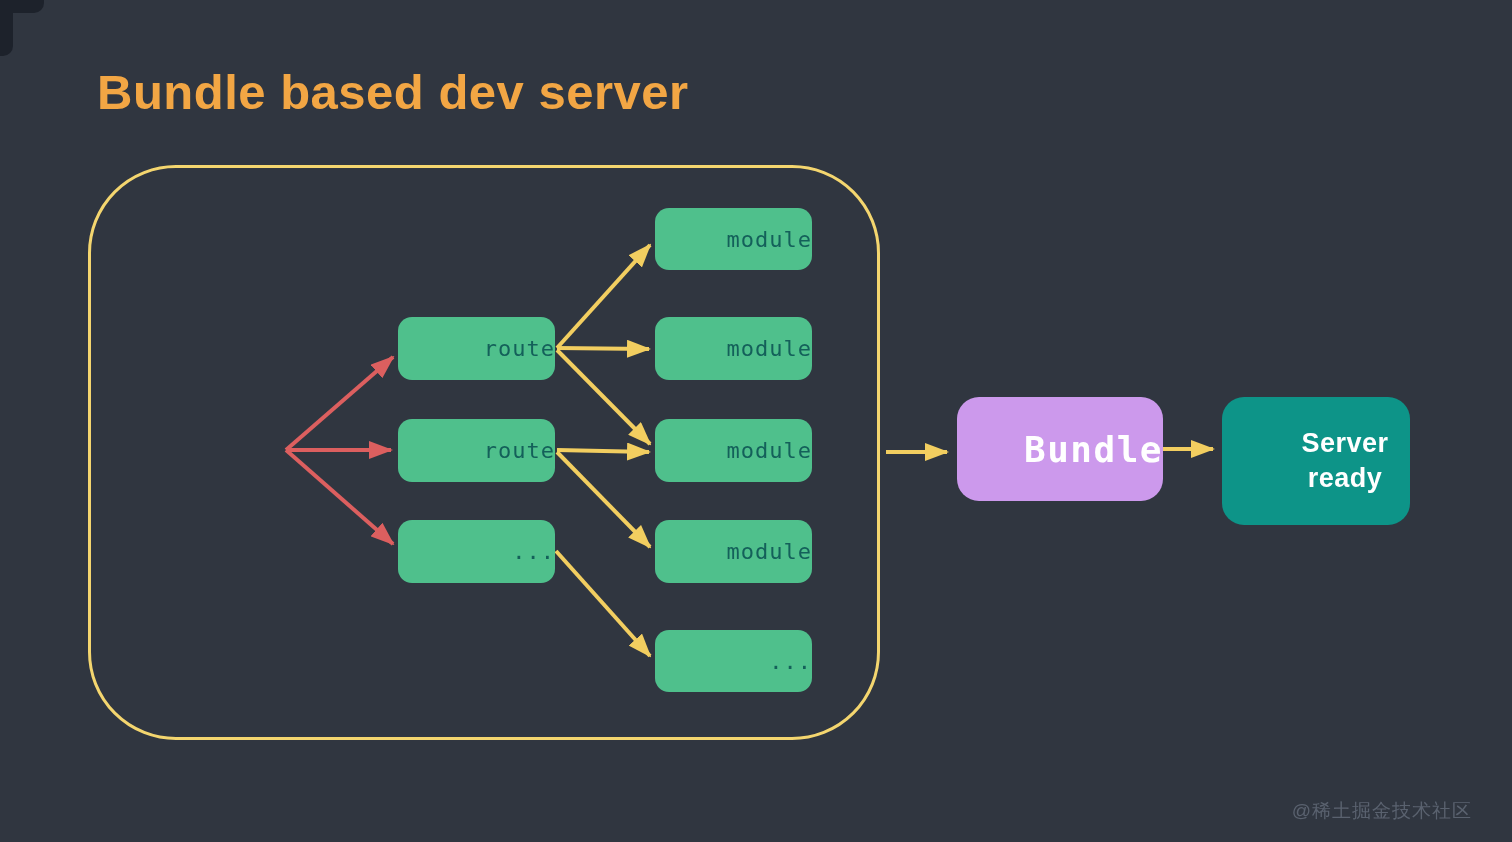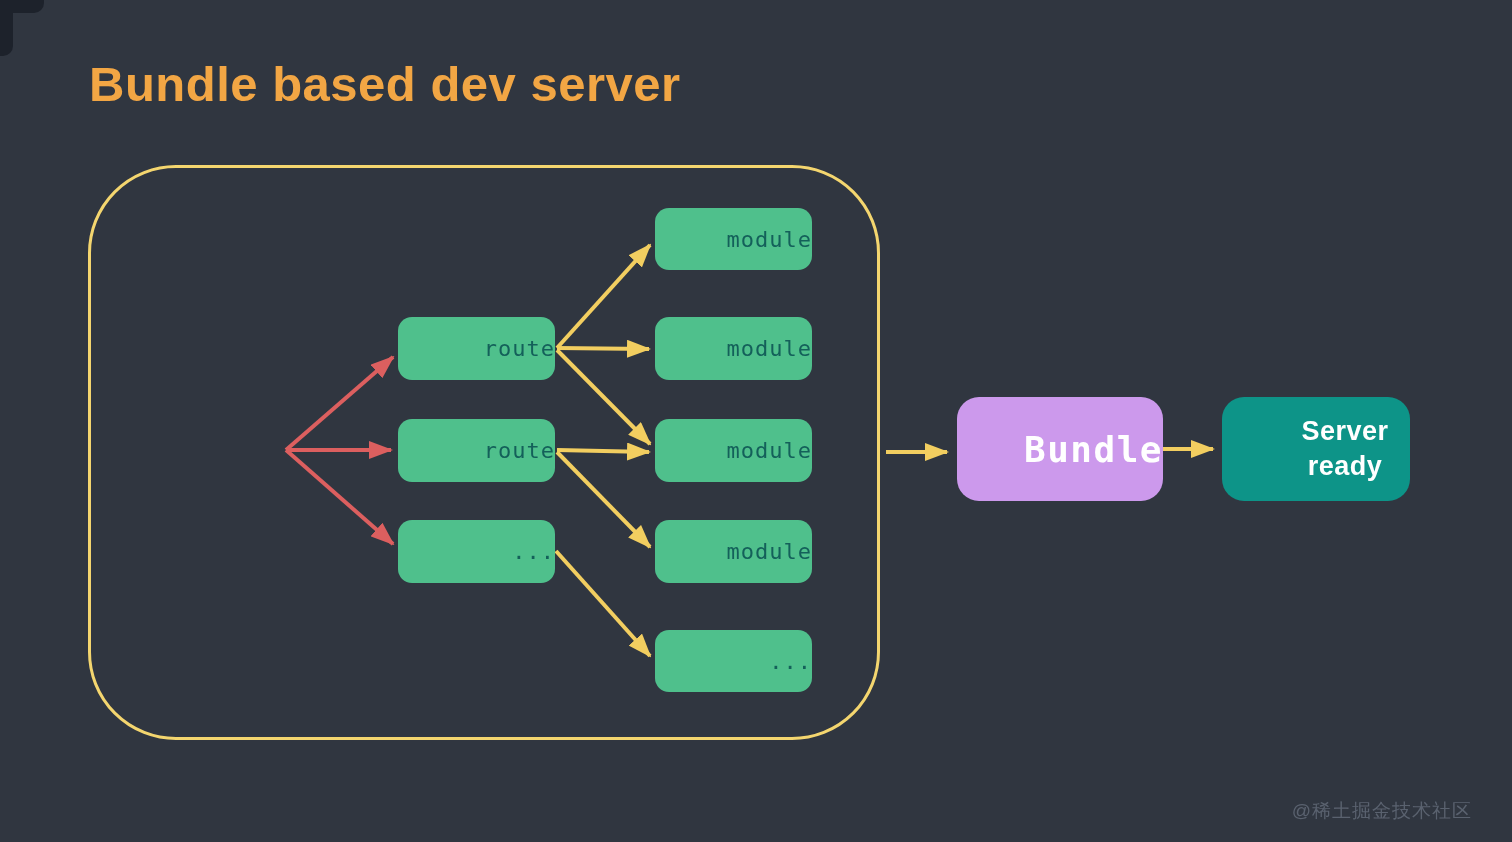--- a/index.html
+++ b/index.html
@@ -25,21 +25,21 @@
   }
   .corner-accent{
     position:absolute;left:0;top:0;width:13px;height:56px;
     background:#1d222b;border-bottom-right-radius:10px;
   }
   .corner-accent::after{
     content:"";position:absolute;left:0;top:0;width:44px;height:13px;
     background:#1d222b;border-bottom-right-radius:10px;
   }
   .title{
-    position:absolute;left:85px;top:52px;margin:4px;
+    position:absolute;left:85px;top:52px;margin:12px;
     font-size:49px;font-weight:700;letter-spacing:.5px;
     color:var(--c-title);
   }
   .group{
     position:absolute;left:88px;top:165px;width:792px;height:575px;
     border:3px solid var(--c-group);border-radius:88px;
     background:transparent;box-sizing:border-box;
   }
   .edges{position:absolute;left:0;top:0;width:1512px;height:842px;pointer-events:none;}
   .node{
@@ -58,21 +58,21 @@
   .n-module2{left:655px;top:317px;width:157px;height:63px;}
   .n-module3{left:655px;top:419px;width:157px;height:63px;}
   .n-module4{left:655px;top:520px;width:157px;height:63px;}
   .n-moduleMore{left:655px;top:630px;width:157px;height:62px;}
   .n-bundle{
     left:957px;top:397px;width:190px;height:104px;border-radius:22px;
     background:var(--c-bundle-bg);color:var(--c-white);
     font-weight:bold;font-size:36px;letter-spacing:1.5px;padding-left:16px;
   }
   .n-server{
-    left:1222px;top:397px;width:188px;height:104px;border-radius:22px;
+    left:1222px;top:397px;width:188px;height:128px;border-radius:22px;
     background:var(--c-server-bg);color:var(--c-white);
     font-family:"Liberation Sans",sans-serif;
     font-weight:bold;font-size:27px;letter-spacing:.5px;
     text-align:center;line-height:1.28;
   }
   .n-server .node-label{white-space:normal;width:130px;}
   .watermark{
     position:absolute;right:40px;bottom:18px;
     font-size:19px;color:var(--c-watermark);letter-spacing:1px;
   }

